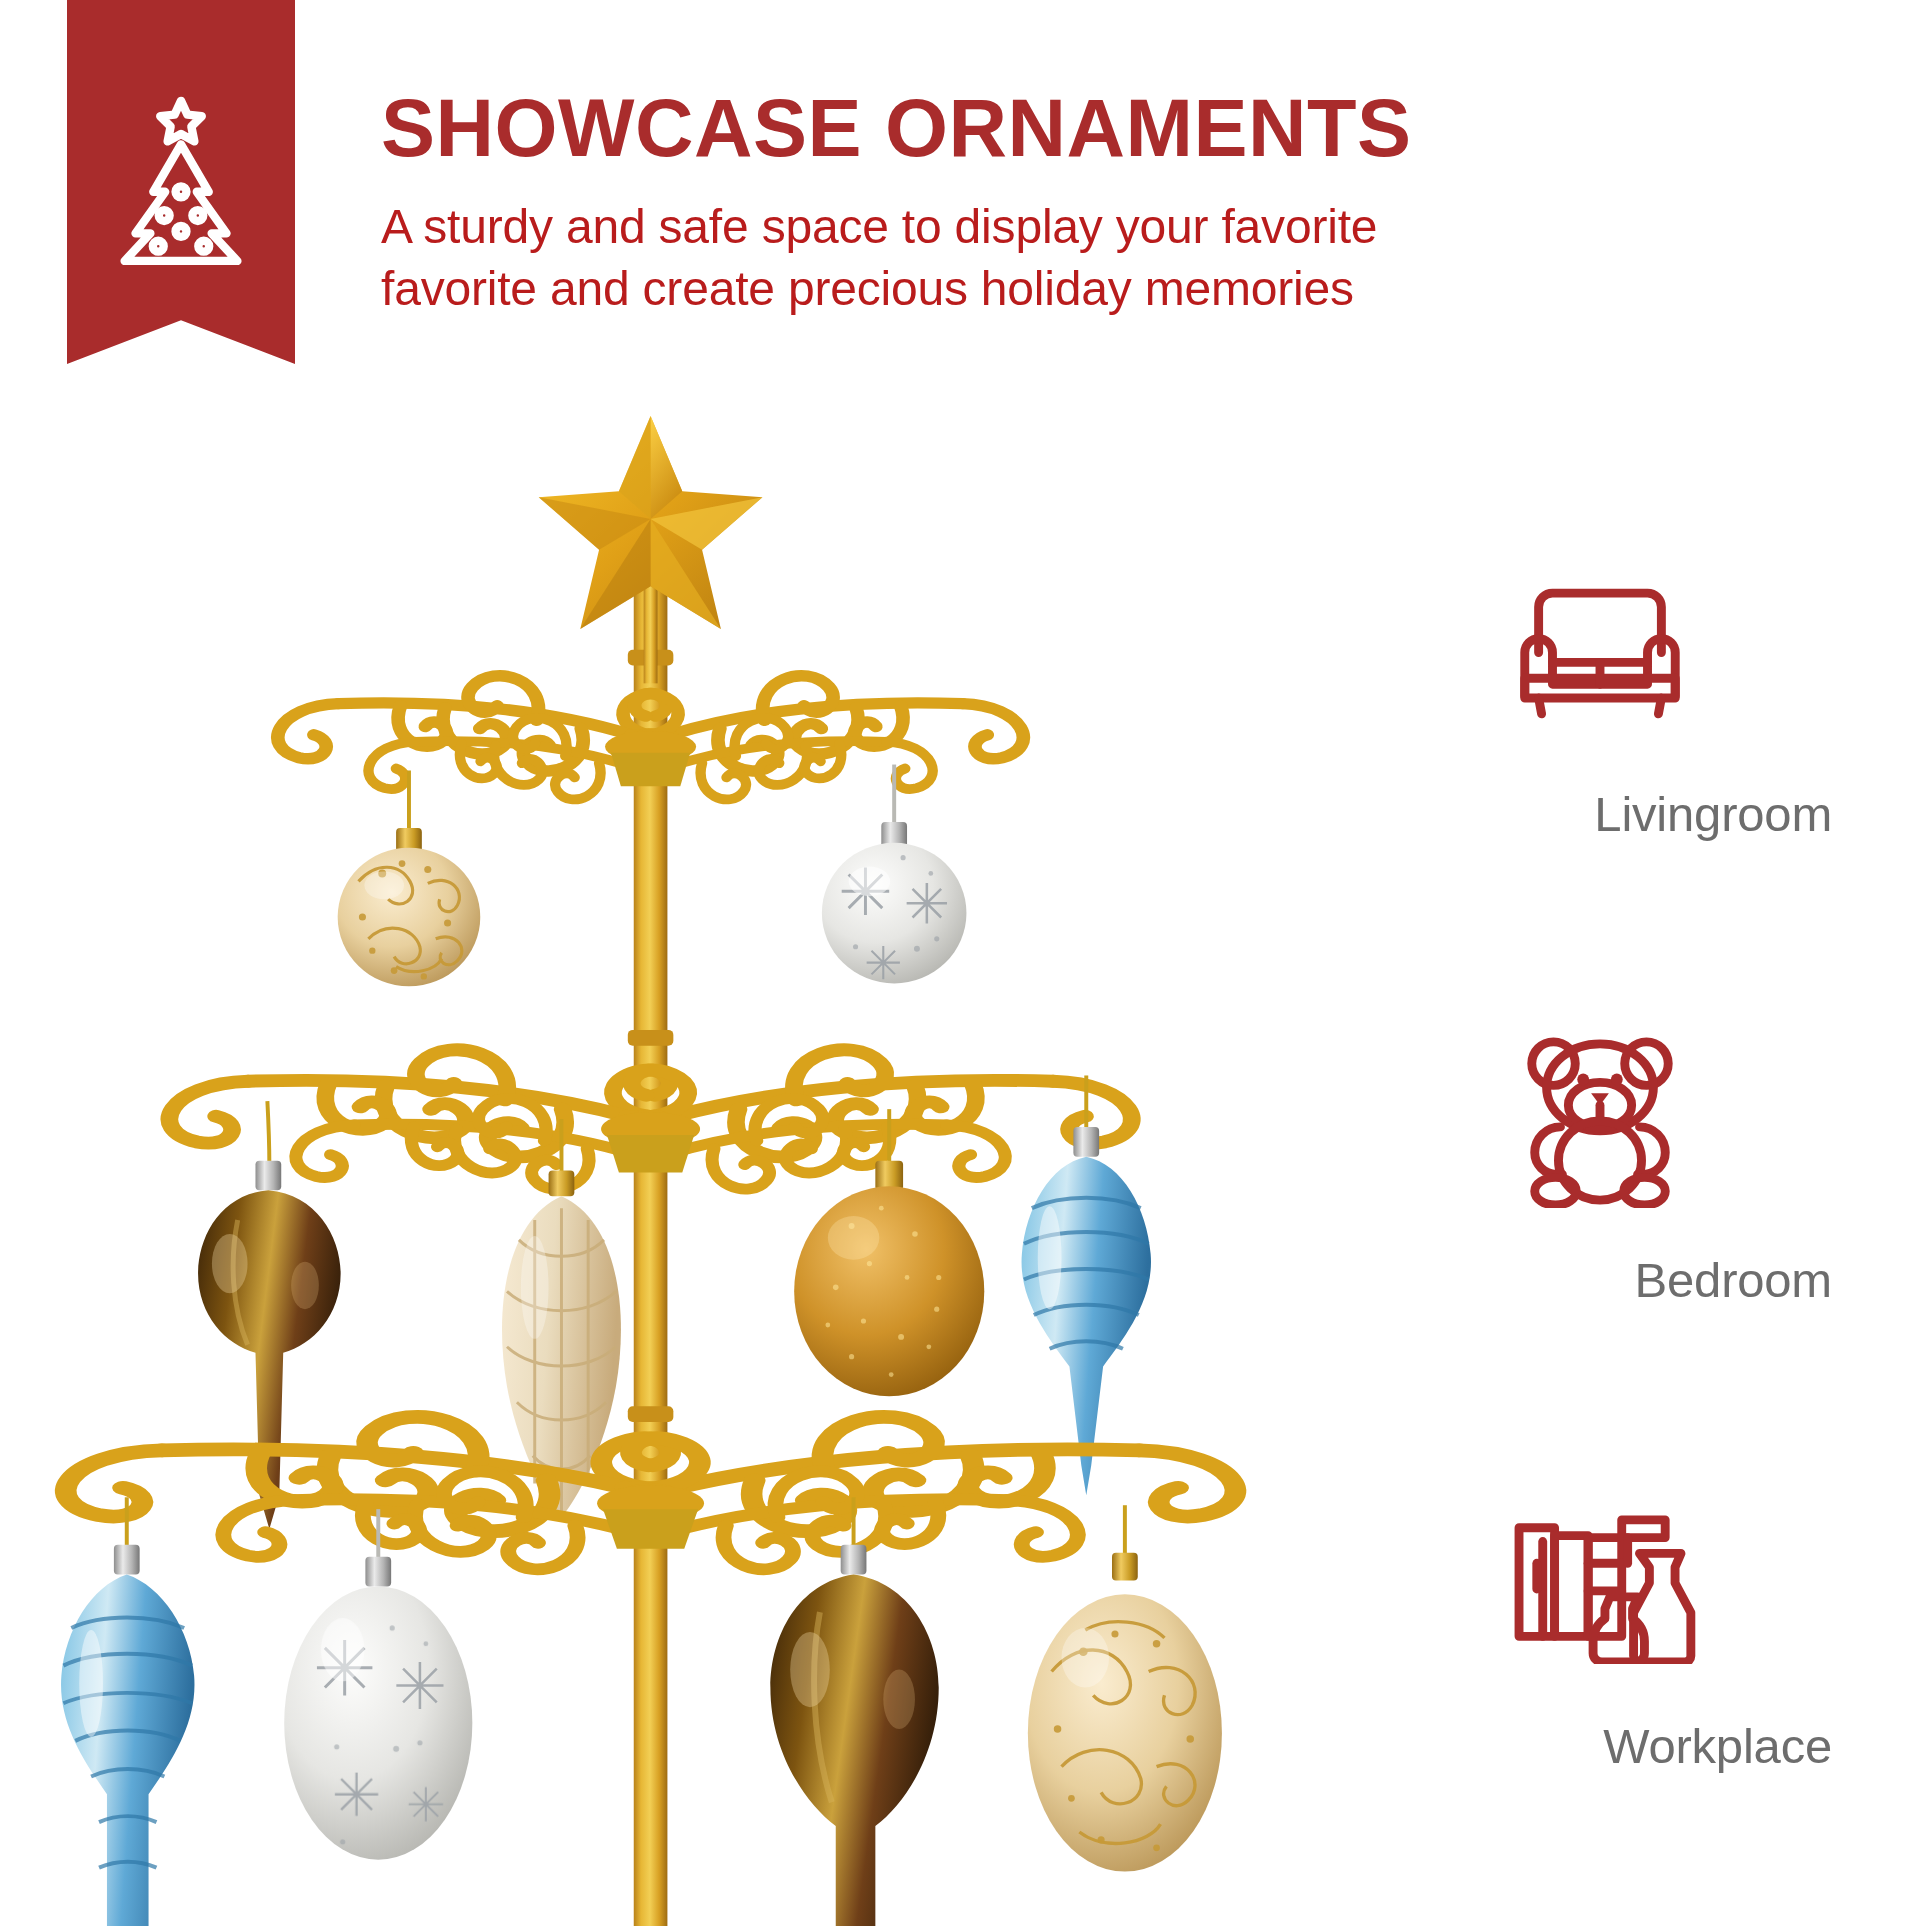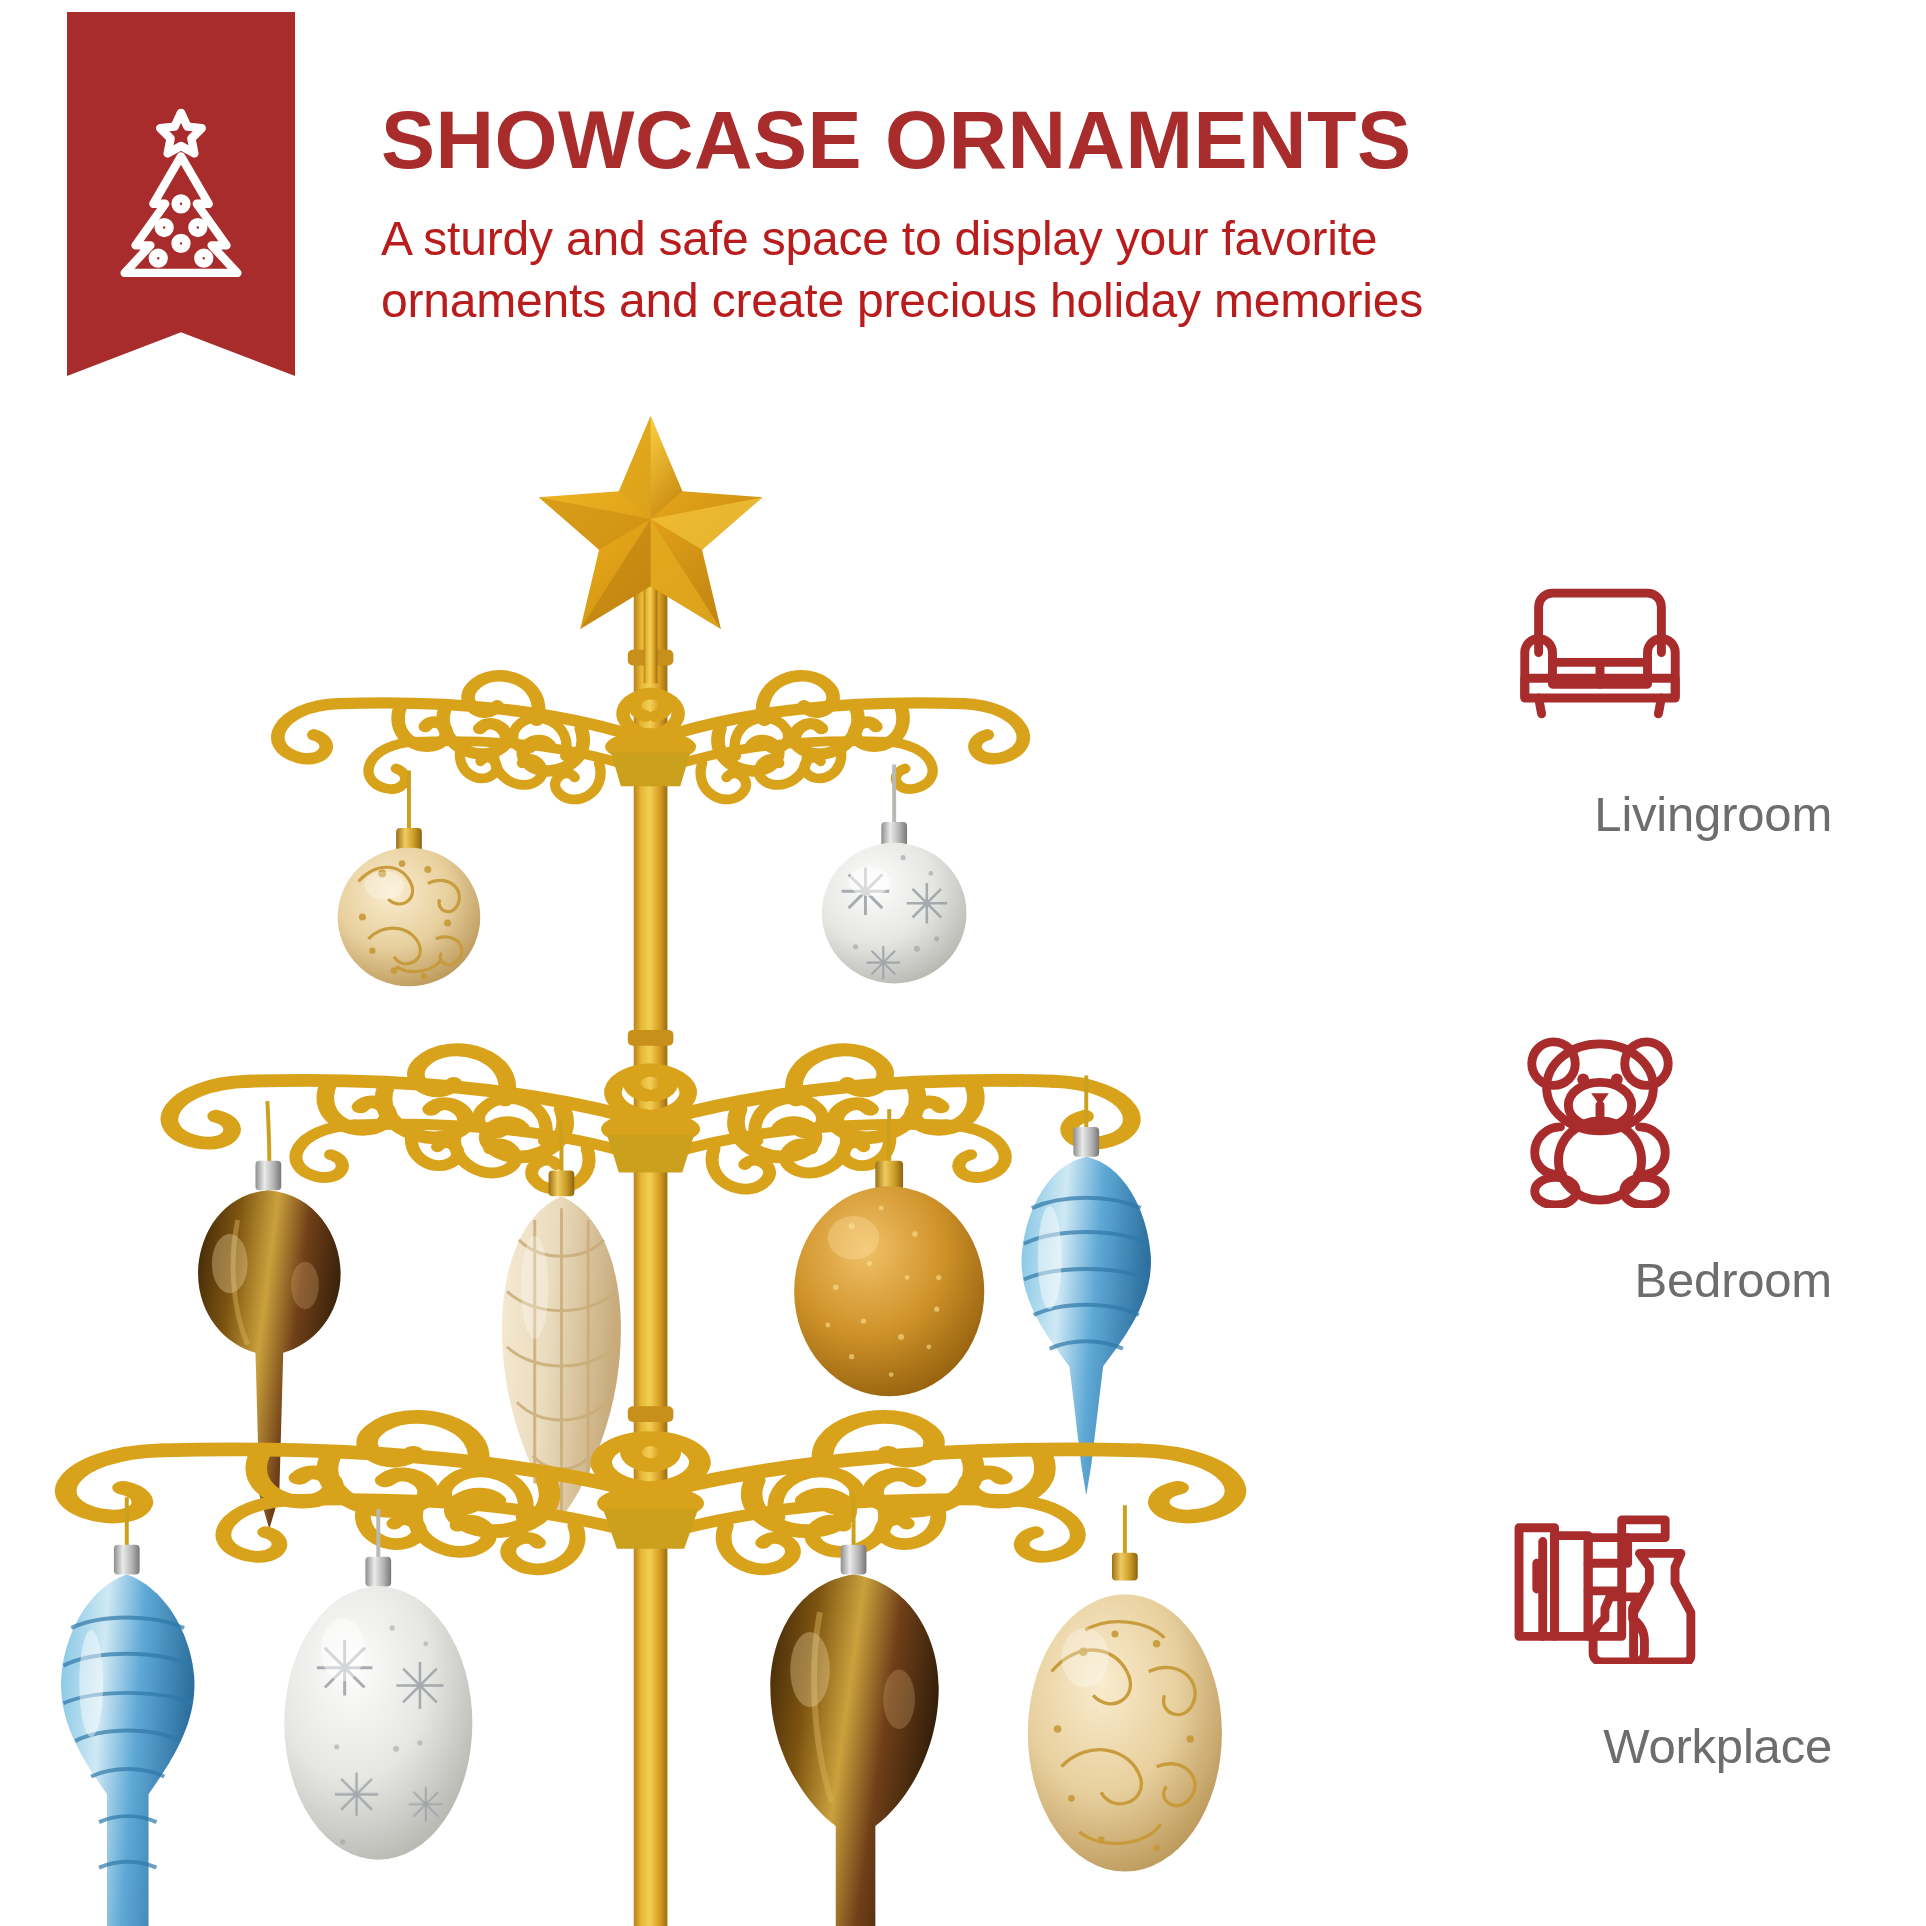--- a/index.html
+++ b/index.html
@@ -5,21 +5,21 @@
   * { box-sizing: border-box; margin: 0; padding: 0; }
   html, body {
     width: 1927px; height: 1927px;
     background: #ffffff;
     font-family: "Liberation Sans", sans-serif;
     overflow: hidden;
   }
   .page { position: relative; width: 1927px; height: 1927px; background: #fff; }
 
   
-  .header { position: absolute; left: 0; top: 12px; width: 1563px; height: 376px; }
+  .header { position: absolute; left: 0; top: 0; width: 1563px; height: 376px; }
 
   .badge {
     position: absolute; left: 67px; top: 0;
     width: 228px; height: 364px;
     background: #a92c2c;
     -webkit-clip-path: polygon(0 0, 100% 0, 100% 100%, 50% 88%, 0 100%);
     clip-path: polygon(0 0, 100% 0, 100% 100%, 50% 88%, 0 100%);
   }
   .badge svg { position: absolute; left: 50%; top: 87px; transform: translateX(-50%); }
 
@@ -65,21 +65,21 @@
         <circle cx="75" cy="146" r="5.5"></circle>
         <circle cx="52" cy="161" r="5.5"></circle>
         <circle cx="98" cy="161" r="5.5"></circle>
       </svg>
     </div>
 
     <div class="head-text">
       <div class="title">SHOWCASE ORNAMENTS</div>
       <div class="subtitle">
         <div>A sturdy and safe space to display your favorite</div>
-        <div>ornaments and create precious holiday memories</div>
+        <div>favorite and create precious holiday memories</div>
       </div>
     </div>
   </div>
 
   <div class="features">
 
     <div class="feature">
       <div class="feature-icon">
         <svg width="198" height="149" viewBox="0 0 200 150" fill="none" stroke="#a92c2c" stroke-width="9" stroke-linejoin="round" stroke-linecap="round">
           <path d="M38 74 V28 a14 14 0 0 1 14-14 h96 a14 14 0 0 1 14 14 v46"></path>

